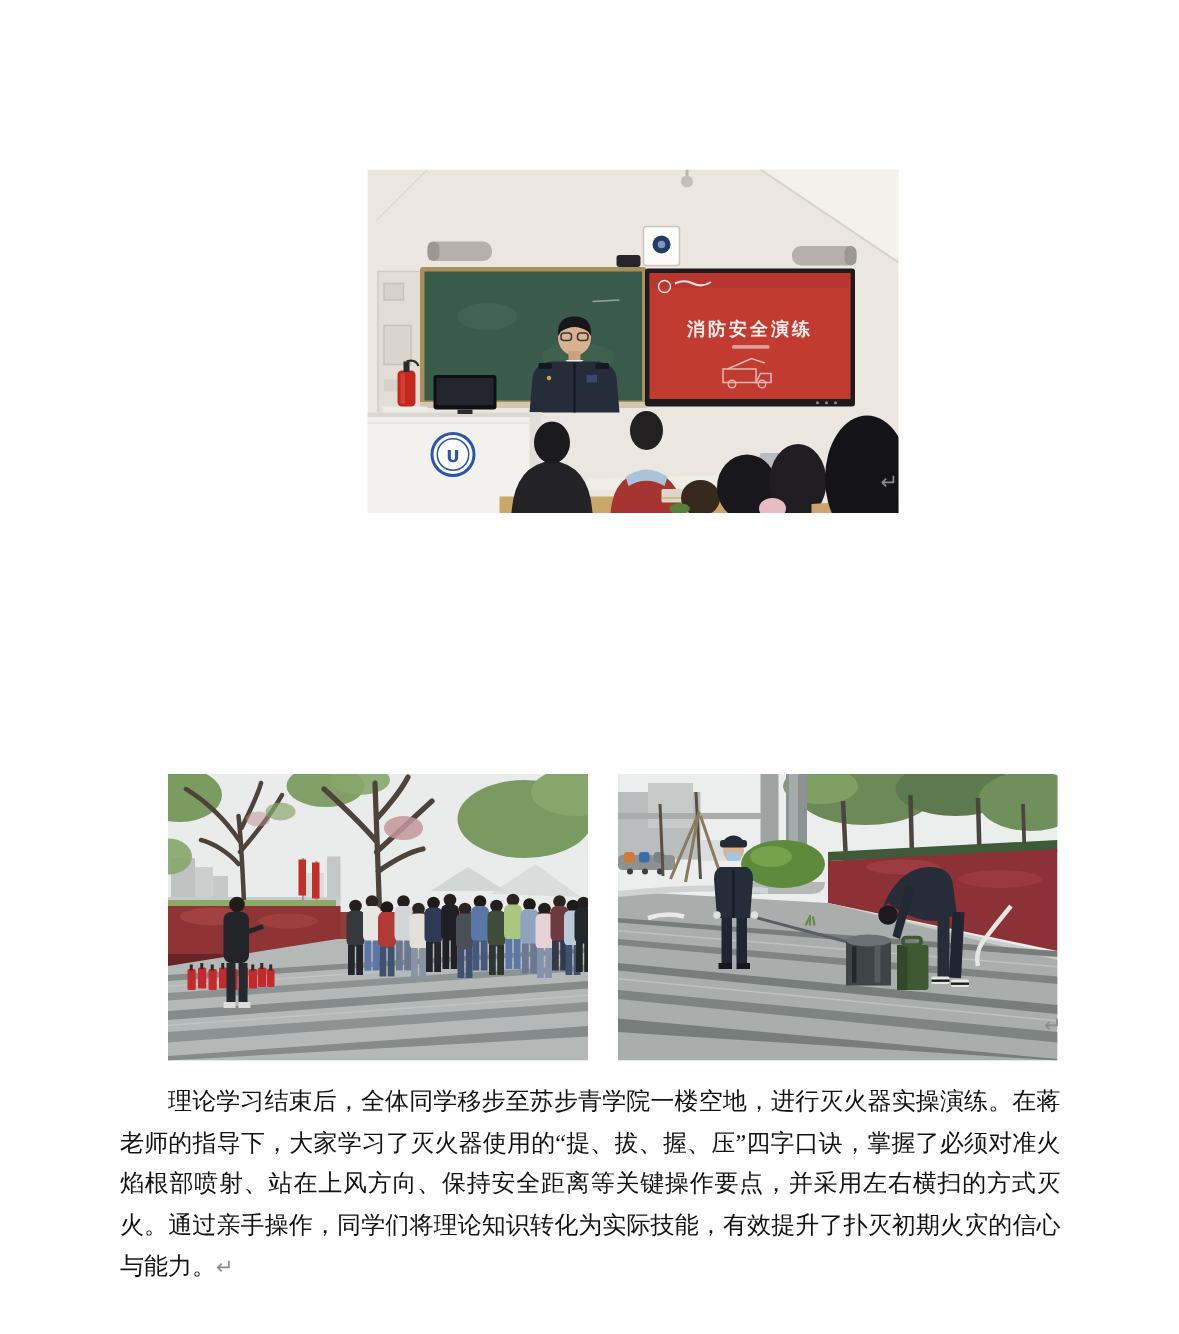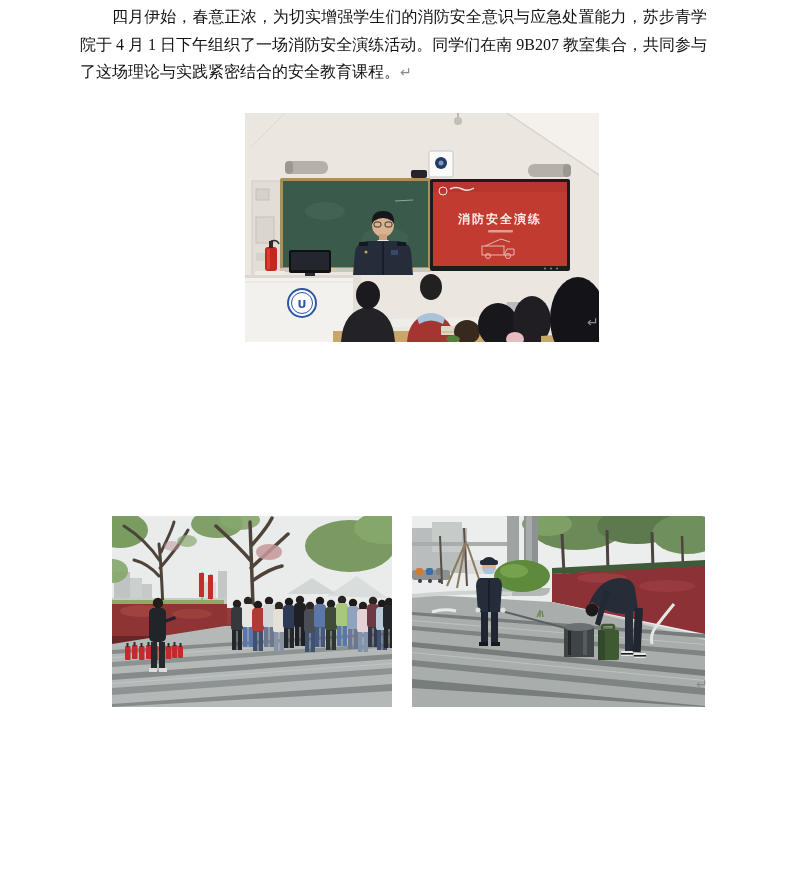--- a/index.html
+++ b/index.html
@@ -17,21 +17,20 @@
   }
   .abs{position:absolute;}
   figure.photo{position:absolute;margin:0;padding:12px;line-height:0;}
   svg{display:block;}
 </style>
 </head>
 <body>
 
 <div class="page">
 
-  <p class="par" style="top:3px"><span>四月伊始，春意正浓，为切实增强学生们的消防安全意识与应急处置能力，苏步青学院于 4 月 1 日下午组织了一场消防安全演练活动。同学们在南 9B207 教室集合，共同参与了这场理论与实践紧密结合的安全教育课程。</span><span class="mark">↵</span></p>
 
   <figure class="photo" style="left:233px;top:101px">
     <svg width="354" height="229" viewBox="0 0 354 229">
       <rect width="354" height="229" fill="#ebe7e0"></rect>
       <polygon points="262,0 354,0 354,62" fill="#f4f1ec"></polygon>
       <line x1="262" y1="0" x2="354" y2="62" stroke="#d9d4cb" stroke-width="1.5"></line>
       <line x1="40" y1="0" x2="6" y2="34" stroke="#ddd8d0" stroke-width="1"></line>
       <g>
         <rect x="212" y="0" width="2" height="6" fill="#b9b6b0"></rect>
         <circle cx="213" cy="8" r="4" fill="#c2bfb9"></circle>
@@ -431,14 +430,15 @@
       </g>
       <g>
         <rect x="186" y="114" width="21" height="30" rx="2" fill="#3f5a33"></rect>
         <rect x="186" y="114" width="7" height="30" fill="#32482a"></rect>
         <rect x="190" y="109" width="12" height="5" rx="2" fill="none" stroke="#3f5a33" stroke-width="2.5"></rect>
       </g>
     </svg>
   </figure>
   <span class="mark abs" style="left:696px;top:676px">↵</span>
 
+  <p class="par" style="top:721px"><span>理论学习结束后，全体同学移步至苏步青学院一楼空地，进行灭火器实操演练。在蒋老师的指导下，大家学习了灭火器使用的“提、拔、握、压”四字口诀，掌握了必须对准火焰根部喷射、站在上风方向、保持安全距离等关键操作要点，并采用左右横扫的方式灭火。通过亲手操作，同学们将理论知识转化为实际技能，有效提升了扑灭初期火灾的信心与能力。</span><span class="mark">↵</span></p>
 
 </div>
 
 </body></html>

